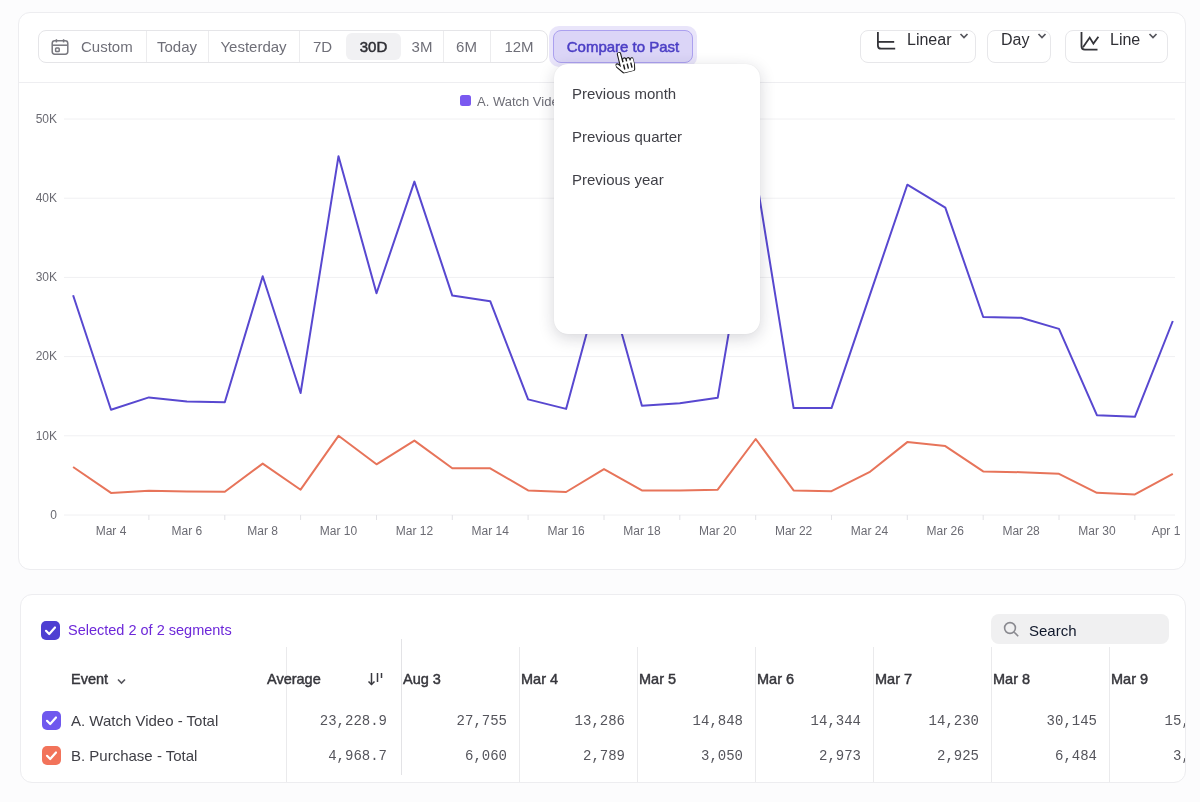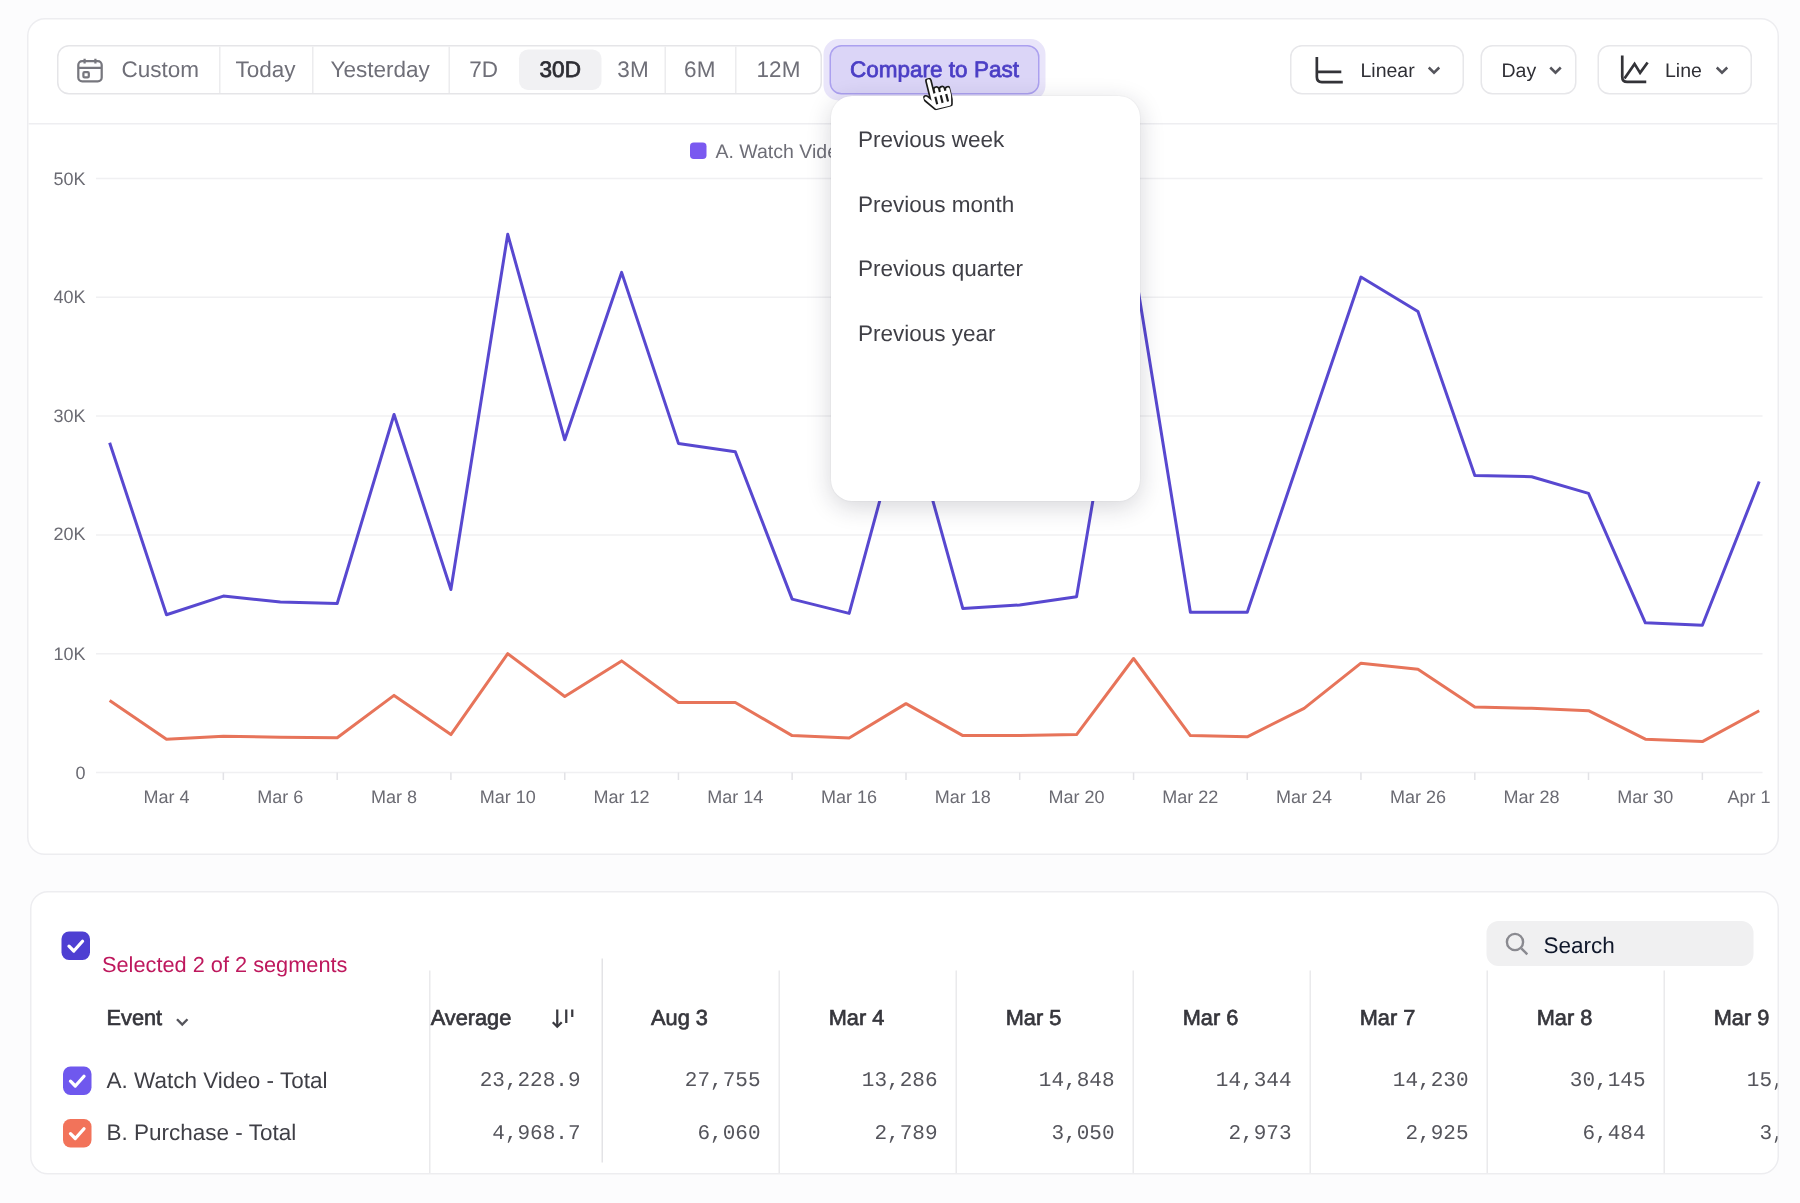--- a/index.html
+++ b/index.html
@@ -1,23 +1,23 @@
 <!DOCTYPE html>
 <html><head><meta charset="utf-8"><style>
 *{margin:0;padding:0;box-sizing:border-box}
 html,body{width:1200px;height:802px;overflow:hidden}
 body{position:relative;background:#fcfcfd;font-family:"Liberation Sans",sans-serif;-webkit-font-smoothing:antialiased}
 .abs{position:absolute}
 .card{position:absolute;background:#fff;border:1px solid #ededf0;border-radius:12px}
 .seg{position:absolute;top:30px;height:33px;display:flex;align-items:center;justify-content:center;color:#6f6f78;font-size:15px}
 .segline{position:absolute;top:31px;height:31px;width:1px;background:#ececee}
-.btn{position:absolute;top:30px;height:33px;background:#fff;border:1px solid #e7e7ea;border-radius:8px;display:flex;align-items:center;color:#2f2f35;font-size:13px;font-weight:500}
+.btn{position:absolute;top:30px;height:33px;background:#fff;border:1px solid #e7e7ea;border-radius:8px;display:flex;align-items:flex-start;color:#2f2f35;font-size:16px;font-weight:500}
 .chev{width:10px;height:10px;margin-left:8px}
 .mono{font-family:"Liberation Mono",monospace;font-size:14px;color:#55555c;position:absolute;text-align:right}
-.hdr{position:absolute;font-size:14.5px;color:#36363c;text-align:center;-webkit-text-stroke:0.45px #36363c}
+.hdr{position:absolute;font-size:14.5px;color:#36363c;text-align:left;-webkit-text-stroke:0.45px #36363c}
 .colsep{position:absolute;width:1px;background:#eaeaec;top:646px;height:136px}
 .ditem{height:43px;display:flex;align-items:center;padding-left:18px;font-size:15px;color:#3f3f46}
 .cbx{position:absolute;width:19px;height:19px;border-radius:5px}
 </style></head><body>
 
 <div class="card" style="left:18px;top:12px;width:1168px;height:558px"></div>
 <div class="abs" style="left:19px;top:82px;width:1166px;height:1px;background:#eeeef1"></div>
 
 <div class="abs" style="left:38px;top:30px;width:510px;height:33px;border:1px solid #e5e5e8;border-radius:8px;background:#fff"></div>
 <div class="abs" style="left:346px;top:33px;width:55px;height:27px;background:#f1f1f3;border-radius:6px"></div>
@@ -126,37 +126,36 @@
   <polyline stroke="#e7745a" stroke-width="2" stroke-linejoin="round" points="73.1,467.0 111.0,492.9 148.9,490.8 186.9,491.5 224.8,491.8 262.7,463.6 300.6,489.7 338.5,435.8 376.5,464.3 414.4,440.6 452.3,468.3 490.2,468.3 528.1,490.4 566.1,492.0 604.0,469.1 641.9,490.4 679.8,490.4 717.7,489.7 755.7,439.0 793.6,490.4 831.5,491.2 869.4,472.2 907.3,442.1 945.3,446.1 983.2,471.4 1021.1,472.2 1059.0,473.8 1096.9,492.8 1134.9,494.4 1172.8,473.8"></polyline>
   <g font-family="Liberation Sans" font-size="13" fill="#6e6e77">
     <rect x="460" y="95" width="11" height="11" rx="2.5" fill="#7a59f0"></rect>
     <text x="477" y="105.5">A. Watch Video - Total</text>
     <rect x="617" y="95" width="11" height="11" rx="2.5" fill="#e7745a"></rect>
     <text x="634" y="105.5">B. Purchase - Total</text>
   </g>
 </svg>
 
 <div class="abs" style="left:554px;top:64px;width:206px;height:270px;background:#fff;border-radius:14px;box-shadow:0 4px 16px rgba(30,30,50,0.18),0 0 1px rgba(30,30,50,0.1);padding-top:8px;z-index:5">
-  <div class="ditem">Previous week</div>
   <div class="ditem">Previous month</div>
   <div class="ditem">Previous quarter</div>
   <div class="ditem">Previous year</div>
 </div>
 
 <svg class="abs" style="left:615px;top:51px;z-index:9;transform:rotate(-14deg)" width="19" height="22" viewBox="0 0 448 512">
   <path d="M448 240v96c0 3.084-.356 6.159-1.063 9.162l-32 136C410.686 499.23 394.562 512 376 512H168a40.004 40.004 0 0 1-32.35-16.473l-127.997-176c-12.993-17.866-9.043-42.883 8.822-55.876 17.867-12.994 42.884-9.043 55.877 8.823L104 315.992V40c0-22.091 17.909-40 40-40s40 17.909 40 40v200h8v-40c0-22.091 17.909-40 40-40s40 17.909 40 40v40h8v-24c0-22.091 17.909-40 40-40s40 17.909 40 40v24h8c0-22.091 17.909-40 40-40s40 17.909 40 40zm-256 80h-8v96h8v-96zm88 0h-8v96h8v-96zm88 0h-8v96h8v-96z" fill="#fff" stroke="#1c1c1c" stroke-width="26"></path>
 </svg>
 
 <div class="card" style="left:20px;top:594px;width:1166px;height:189px;overflow:hidden">
   <div class="cbx" style="left:20px;top:26px;background:#4e3fd2">
     <svg width="19" height="19" viewBox="0 0 19 19" fill="none" stroke="#fff" stroke-width="2.2" stroke-linecap="round" stroke-linejoin="round">
         <path d="M5 9.8l3.2 3.2 5.8-6.5"></path>
       </svg>
   </div>
-  <div class="abs" style="left:47px;top:41px;font-size:14.5px;color:#be185d">Selected 2 of 2 segments</div>
+  <div class="abs" style="left:47px;top:27px;font-size:14.5px;color:#6d28d9">Selected 2 of 2 segments</div>
   <div class="abs" style="left:970px;top:19px;width:178px;height:30px;background:#f0f0f1;border-radius:8px"></div>
   <svg class="abs" style="left:982px;top:26px" width="17" height="17" viewBox="0 0 17 17" fill="none" stroke="#8a8a90" stroke-width="1.6">
       <circle cx="7" cy="7" r="5.4"></circle>
       <path d="M11.2 11.2l4 4"></path>
     </svg>
   <div class="abs" style="left:1008px;top:27px;font-size:15px;color:#0f172a">Search</div>
 
   <div class="colsep" style="left:265px;top:52px"></div>
   <div class="colsep" style="left:380px;top:44px;background:#e3e3e6"></div>
   <div class="colsep" style="left:498px;top:52px"></div>

